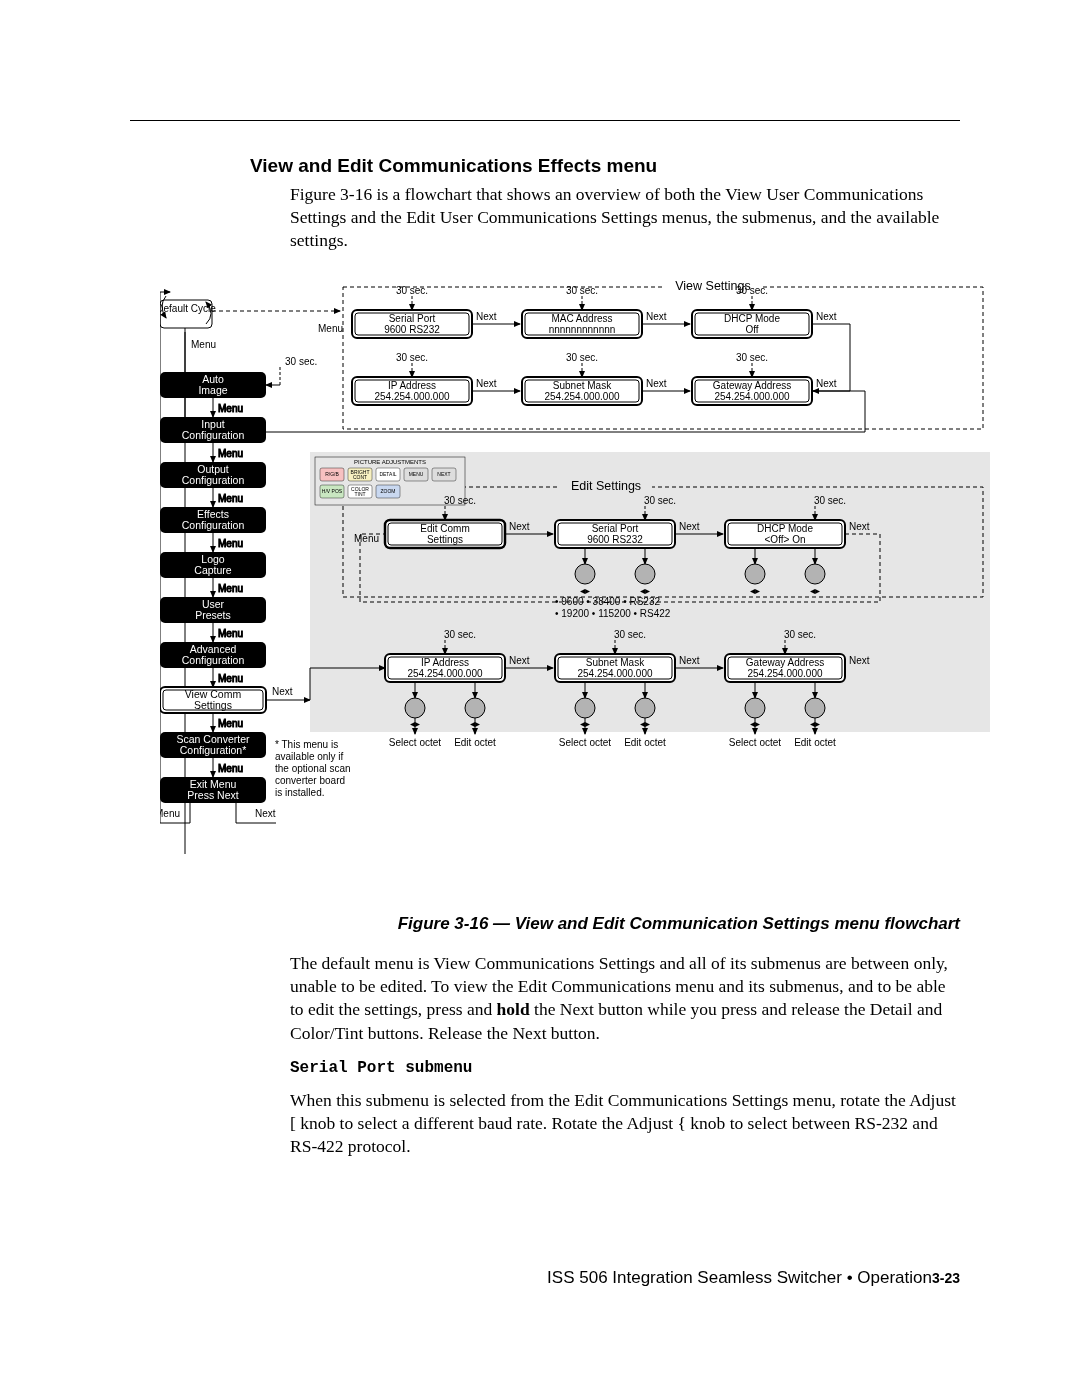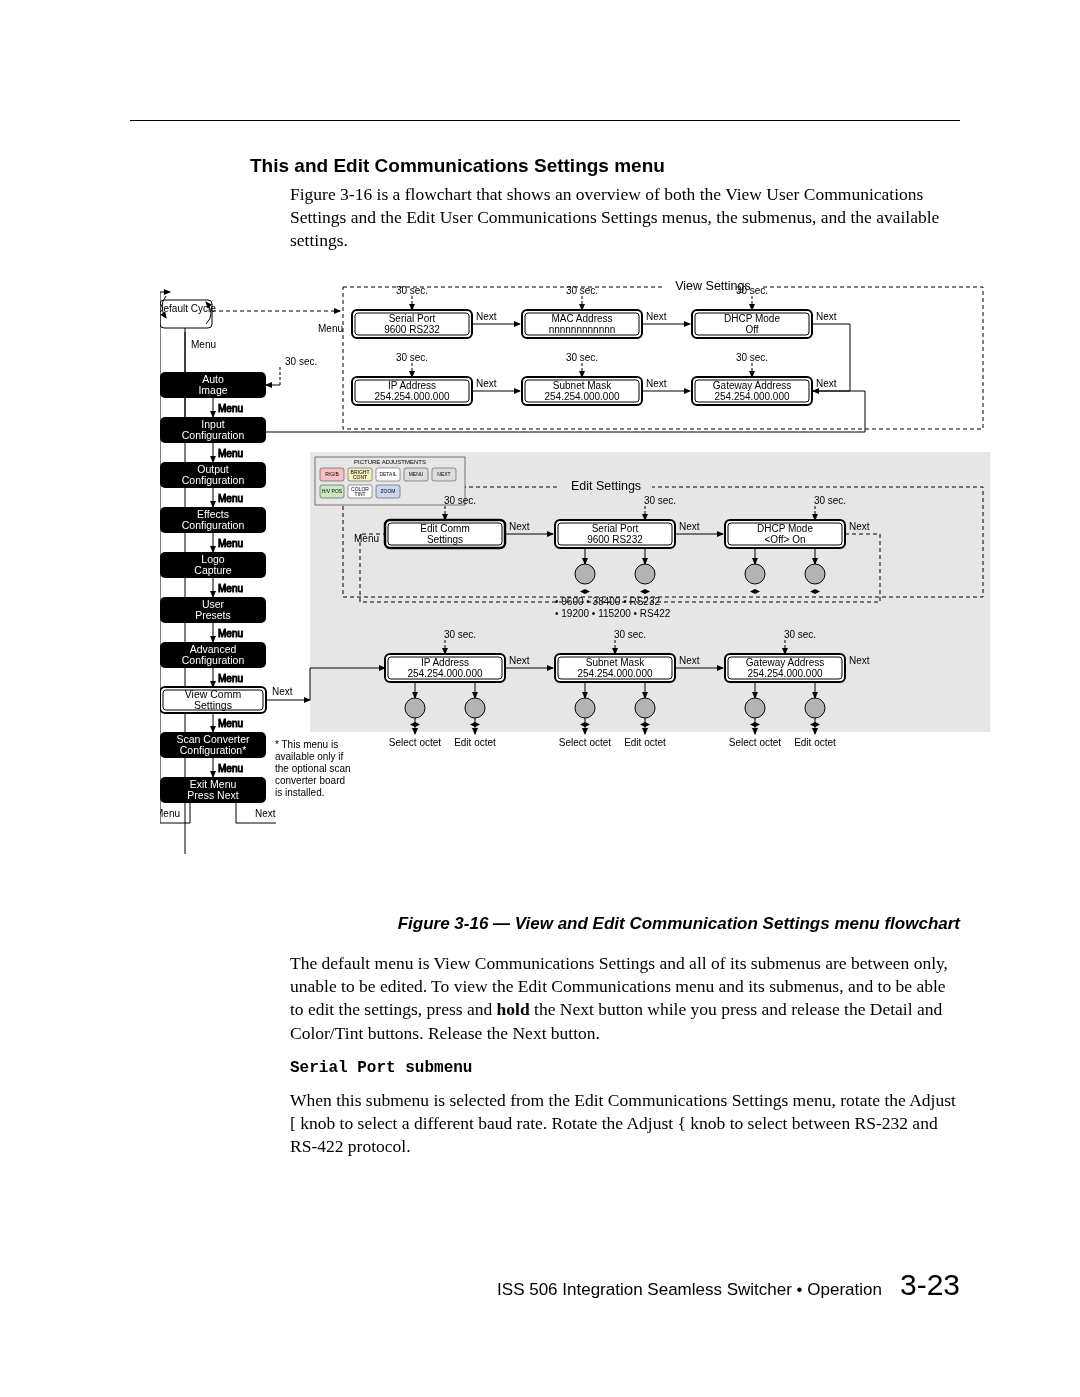--- a/index.html
+++ b/index.html
@@ -5,36 +5,36 @@
   html,body{margin:0;padding:0;background:#fff}
   body{width:1080px;font-family:Georgia,"Times New Roman",serif;color:#000}
   .page{padding:120px 120px 60px 130px}
   .rule{border-top:1px solid #000;margin-bottom:34px}
   .h2{font-family:Arial,Helvetica,sans-serif;font-weight:700;font-size:19px;margin:0 0 6px 120px}
   .body{font-size:17.5px;line-height:1.32;margin:0 0 14px 160px;max-width:680px}
   .figwrap{margin:20px 0 8px 30px}
   .caption{font-family:Arial,Helvetica,sans-serif;font-weight:700;font-style:italic;font-size:17px;text-align:right;margin:18px 0 18px 60px}
   .h3{font-family:Liberation Mono, monospace;font-weight:700;font-size:16px;margin:14px 0 12px 160px}
   .footer{text-align:right;font-family:Arial,Helvetica,sans-serif;font-size:17px;margin-top:110px}
-  .footer .pg{font-weight:400;font-size:30px;margin-left:18px}
+  .footer .pg{font-weight:700;font-size:14px;}
   svg text{font-family:Arial,Helvetica,sans-serif}
   .menutxt{font-size:10.5px;fill:#fff;text-anchor:middle}
   .menutxtb{font-size:10.5px;fill:#000;text-anchor:middle}
   .tiny{font-size:10px;fill:#000}
   .tinyC{font-size:10px;fill:#000;text-anchor:middle}
   .lbl{font-size:12.5px;fill:#000;text-anchor:middle}
   .knob{fill:#b3b3b3;stroke:#000;stroke-width:1}
 </style>
 </head>
 <body>
 
 <div class="page">
   <div class="rule"></div>
 
-  <div class="h2">This and Edit Communications Settings menu</div>
+  <div class="h2">View and Edit Communications Effects menu</div>
   <p class="body">Figure 3-16 is a flowchart that shows an overview of both the View User Communications Settings and the Edit User Communications Settings menus, the submenus, and the available settings.</p>
 
   <div class="figwrap">
     <svg width="830" height="620" viewBox="0 0 830 620">
       <defs>
         <marker id="ah" markerWidth="8" markerHeight="8" refX="6" refY="3" orient="auto">
           <path d="M0,0 L7,3 L0,6 Z" fill="#000"></path>
         </marker>
       </defs>
 

